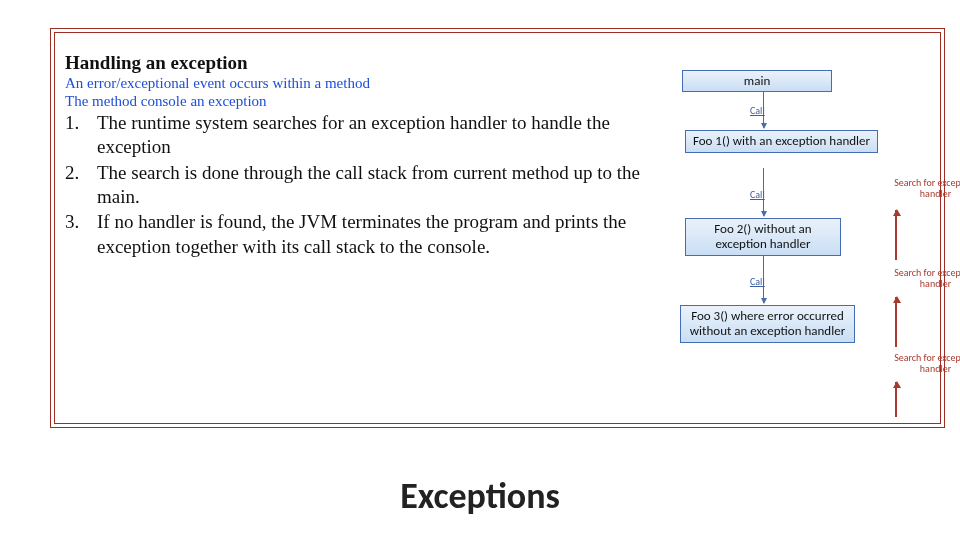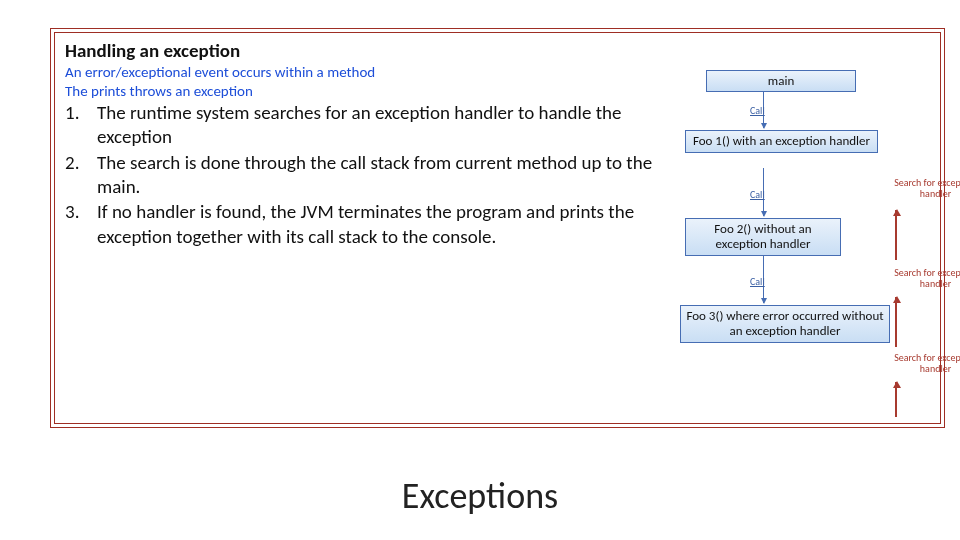--- a/index.html
+++ b/index.html
@@ -19,21 +19,22 @@
     height: 400px;
     border: 1.5px solid #9e2e24;
   }
   .inner-frame {
     position: absolute;
     top: 3px;
     left: 3px;
     right: 3px;
     bottom: 3px;
     border: 1px solid #9e2e24;
-    padding: 6px 10px 6px 10px;
+    padding: 19px 10px 6px 10px;
+    font-family: Liberation Serif, serif;
   }
   .heading {
     font-size: 19px;
     font-weight: bold;
     color: #111;
     margin-bottom: 1px;
   }
   .subline {
     font-size: 15px;
     color: #1d4ed8;
@@ -68,24 +69,24 @@
   .dbox {
     position: absolute;
     border: 1px solid #466db3;
     background: linear-gradient(#eaf2fb, #c9def4);
     text-align: center;
     font-size: 13px;
     color: #111;
     line-height: 1.15;
     padding: 3px 4px;
   }
-  .dbox.main { top: 0; left: 36px; width: 150px; height: 22px; }
+  .dbox.main { top: 0; left: 12px; width: 150px; height: 22px; }
   .dbox.foo1 { top: 60px; left: 15px; width: 193px; }
   .dbox.foo2 { top: 148px; left: 15px; width: 156px; }
-  .dbox.foo3 { top: 235px; left: 10px; width: 210px; }
+  .dbox.foo3 { top: 235px; left: 10px; width: 175px; }
   .dlabel {
     position: absolute;
     font-size: 10px;
     color: #3a5fa3;
     left: 80px;
     text-decoration: underline;
   }
   .dlabel.c1 { top: 34px; }
   .dlabel.c2 { top: 118px; }
   .dlabel.c3 { top: 205px; }
@@ -139,32 +140,32 @@
   .ua1 { top: 210px; left: 895px; height: 50px; }
   .ua2 { top: 297px; left: 895px; height: 50px; }
   .ua3 { top: 382px; left: 895px; height: 35px; }
   .main-title {
     position: absolute;
     bottom: 22px;
     left: 0;
     width: 960px;
     text-align: center;
     font-size: 36px;
-    font-weight: normal;
+    font-weight: bold;
     color: #222;
   }
 </style>
 </head>
 <body>
 
 <div class="outer-frame">
   <div class="inner-frame">
     <div class="heading">Handling an exception</div>
     <div class="subline">An error/exceptional event occurs within a method</div>
-    <div class="subline">The prints throws an exception</div>
+    <div class="subline">The method console an exception</div>
     <div class="list">
       <div class="list-item">
         <div class="list-num">1.</div>
         <div class="list-txt">The runtime system searches for an exception handler to handle the exception</div>
       </div>
       <div class="list-item">
         <div class="list-num">2.</div>
         <div class="list-txt">The search is done through the call stack from current method up to the main.</div>
       </div>
       <div class="list-item">

